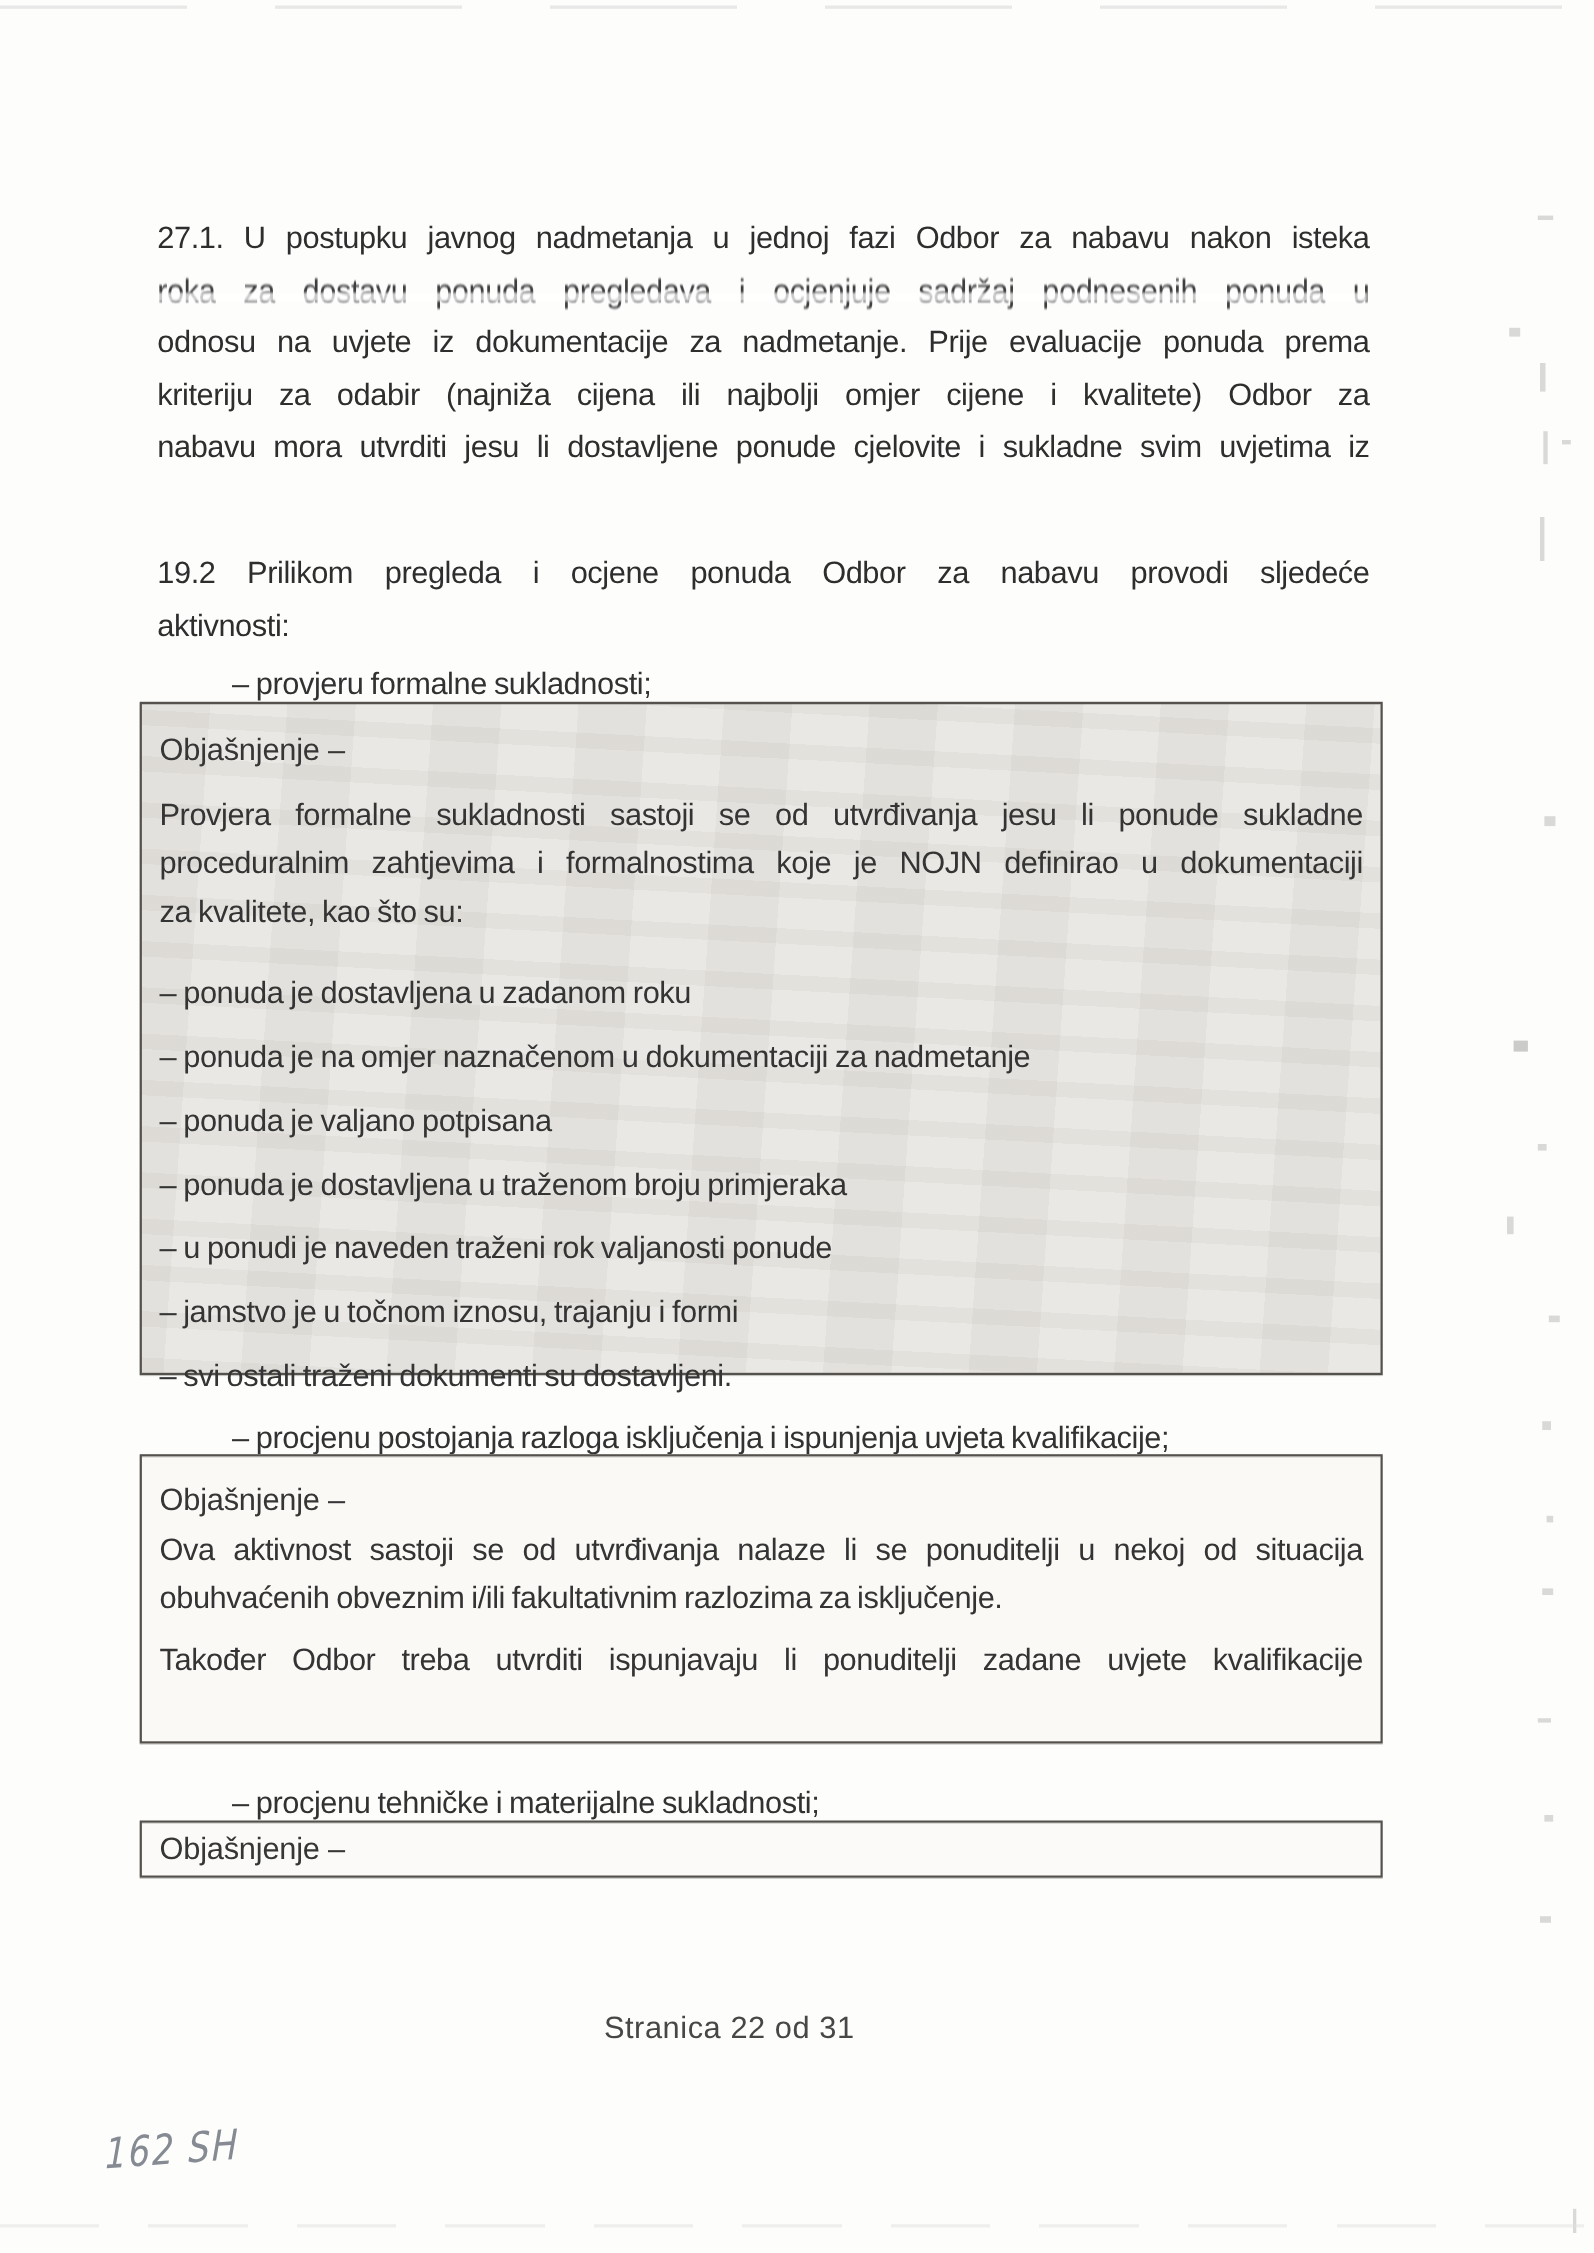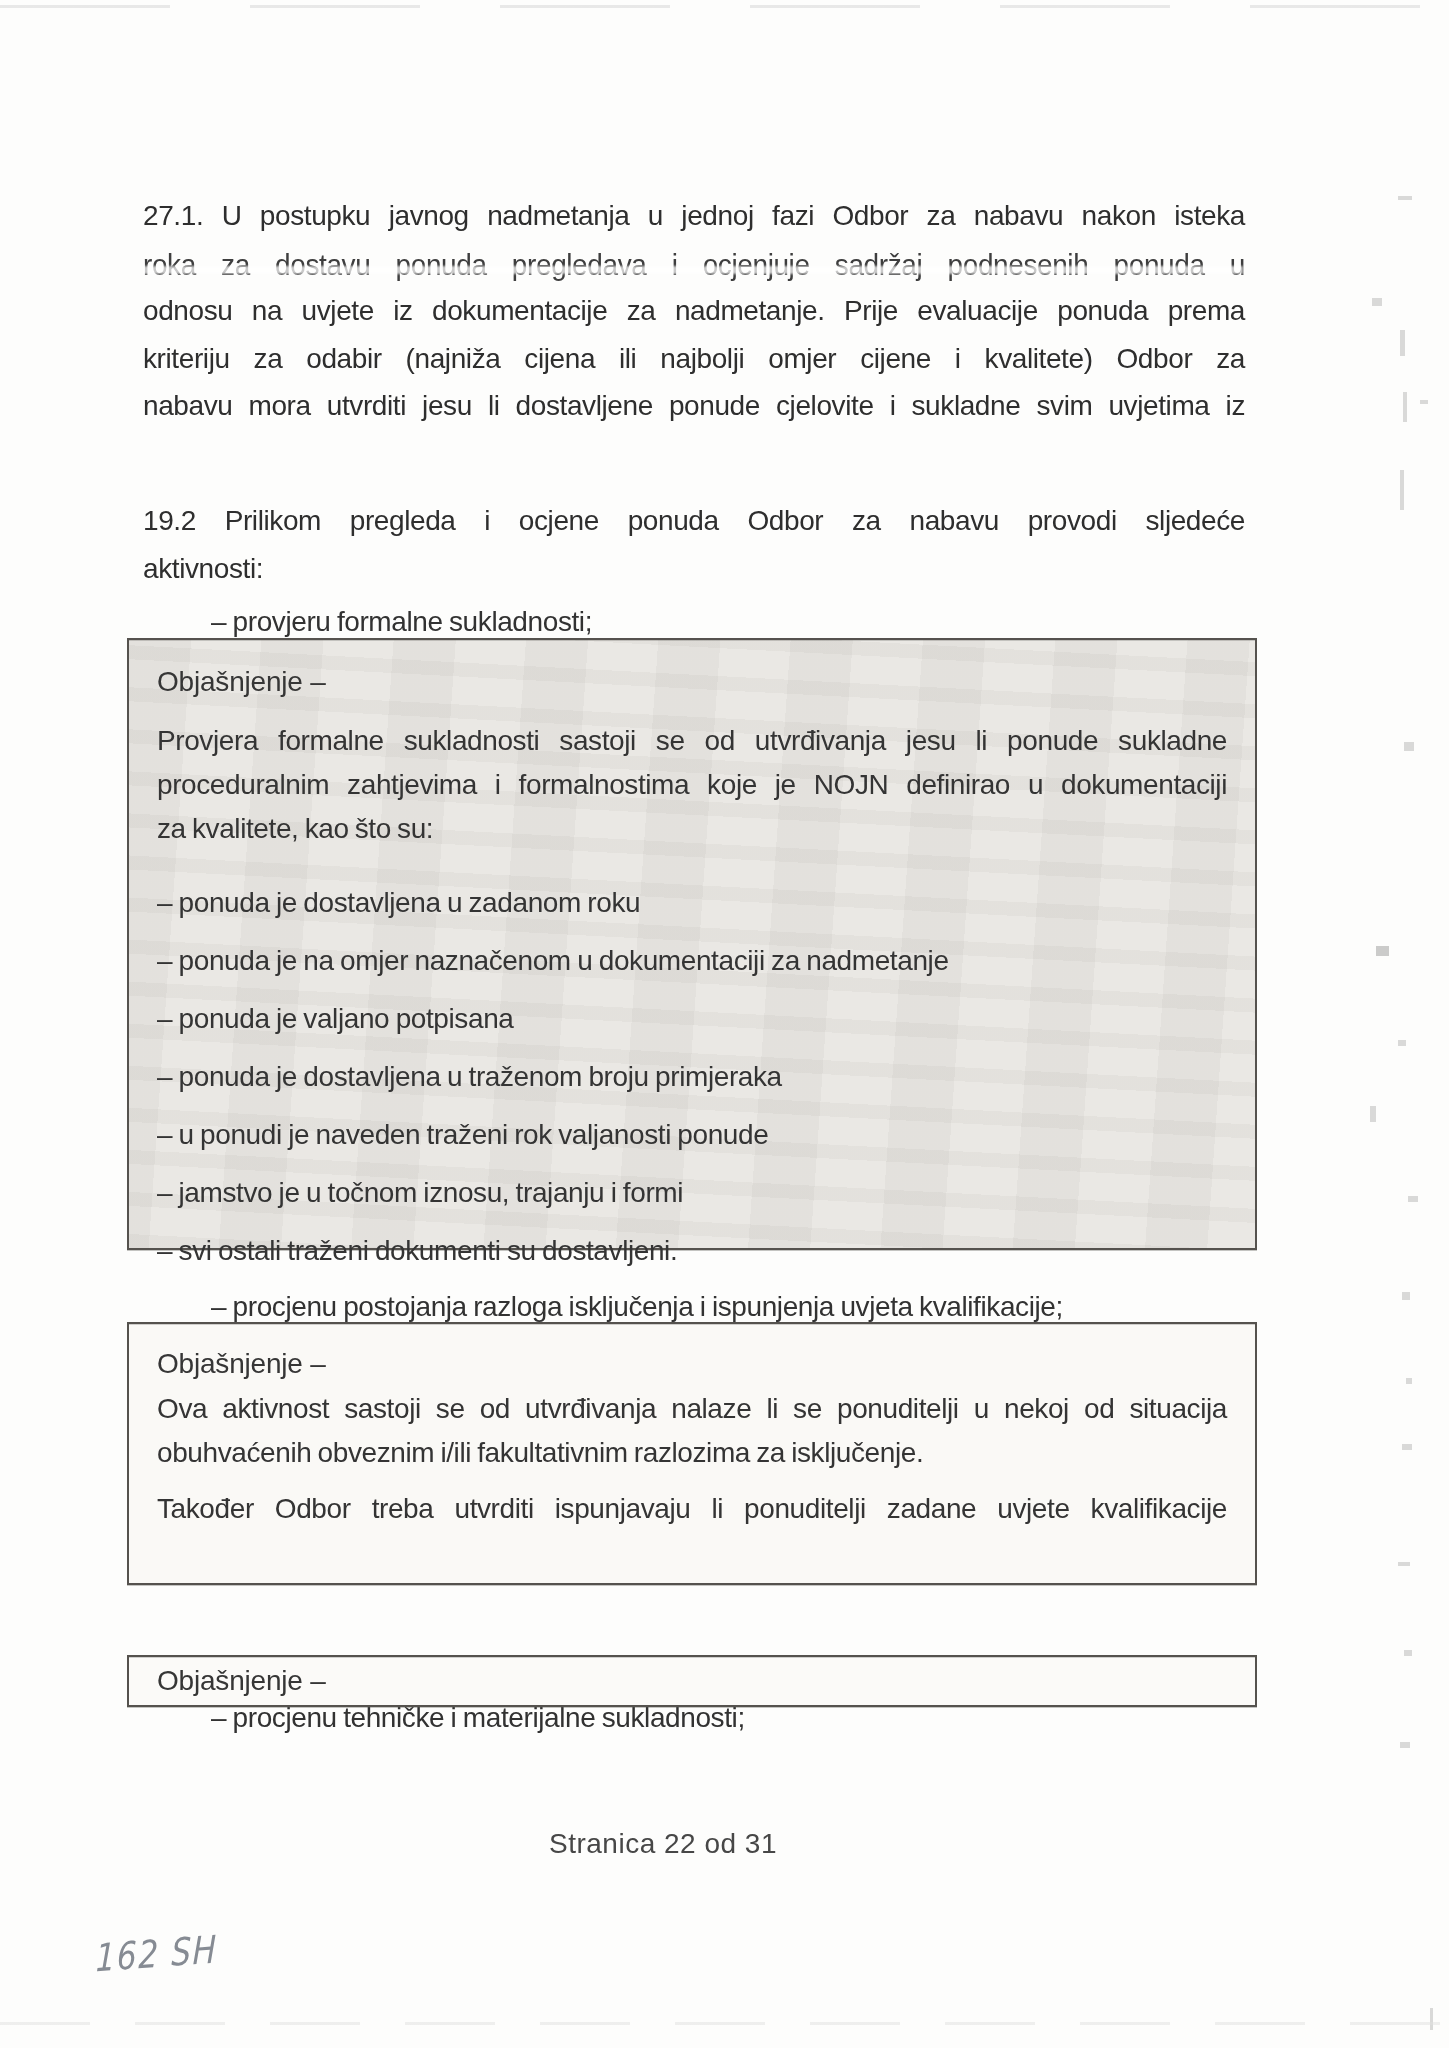--- a/index.html
+++ b/index.html
@@ -13,21 +13,21 @@
   .col{position:absolute;left:143px;width:1102px;}
   .tline{font-size:28px;line-height:47.5px;letter-spacing:-0.4px;word-spacing:-1.2px;white-space:normal;}
   .jline{text-align:justify;text-align-last:justify;}
   .lline{text-align:left;}
   .bullet{position:absolute;left:211px;font-size:28px;line-height:47px;letter-spacing:-0.4px;word-spacing:-1px;color:#323232;}
   .xbox{
     position:absolute;left:127px;width:1130px;box-sizing:border-box;
     border:2px solid #55524e;
     box-shadow:0 1px 0 rgba(90,88,84,.35), inset 0 1px 0 rgba(80,78,74,.25);
   }
-  .xbox .inner{padding:0 28px;}
+  .xbox .inner{padding:0 16px;}
   .box-label{font-size:28px;line-height:47px;letter-spacing:-0.2px;color:#363636;}
   .box-line{font-size:28px;line-height:44px;letter-spacing:-0.4px;word-spacing:-1.2px;color:#343434;}
   .box-item{font-size:28px;line-height:47px;letter-spacing:-0.4px;word-spacing:-1px;margin-bottom:11px;color:#343434;}
   .box-item:last-child{margin-bottom:0;}
   .box1-bg{
     background-color:#eae8e4;
     background-image:
       repeating-linear-gradient(3deg, rgba(120,115,105,0.06) 0 14px, rgba(0,0,0,0) 14px 42px),
       repeating-linear-gradient(94deg, rgba(100,95,90,0.05) 0 62px, rgba(0,0,0,0) 62px 132px);
   }
@@ -106,21 +106,21 @@
       <div style="">
         <div class="box-line jline">Ova aktivnost sastoji se od utvrđivanja nalaze li se ponuditelji u nekoj od situacija</div>
         <div class="box-line lline">obuhvaćenih obveznim i/ili fakultativnim razlozima za isključenje.</div>
       </div>
       <div style="margin-top:12px;">
         <div class="box-line jline">Također Odbor treba utvrditi ispunjavaju li ponuditelji zadane uvjete kvalifikacije</div>
       </div>
     </div>
   </div>
 
-  <div class="bullet" style="top:1694px;">– procjenu tehničke i materijalne sukladnosti;</div>
+  <div class="bullet" style="top:1615px;">– procjenu tehničke i materijalne sukladnosti;</div>
 
   <div class="xbox box3-bg" style="top:1655px;height:52px;">
     <div class="inner">
       <div class="box-label" style="padding-top:2px;line-height:44px;">Objašnjenje –</div>
     </div>
   </div>
 
   <div class="footer">Stranica 22 od 31</div>
 
   <div class="handwriting">162 SH</div>

